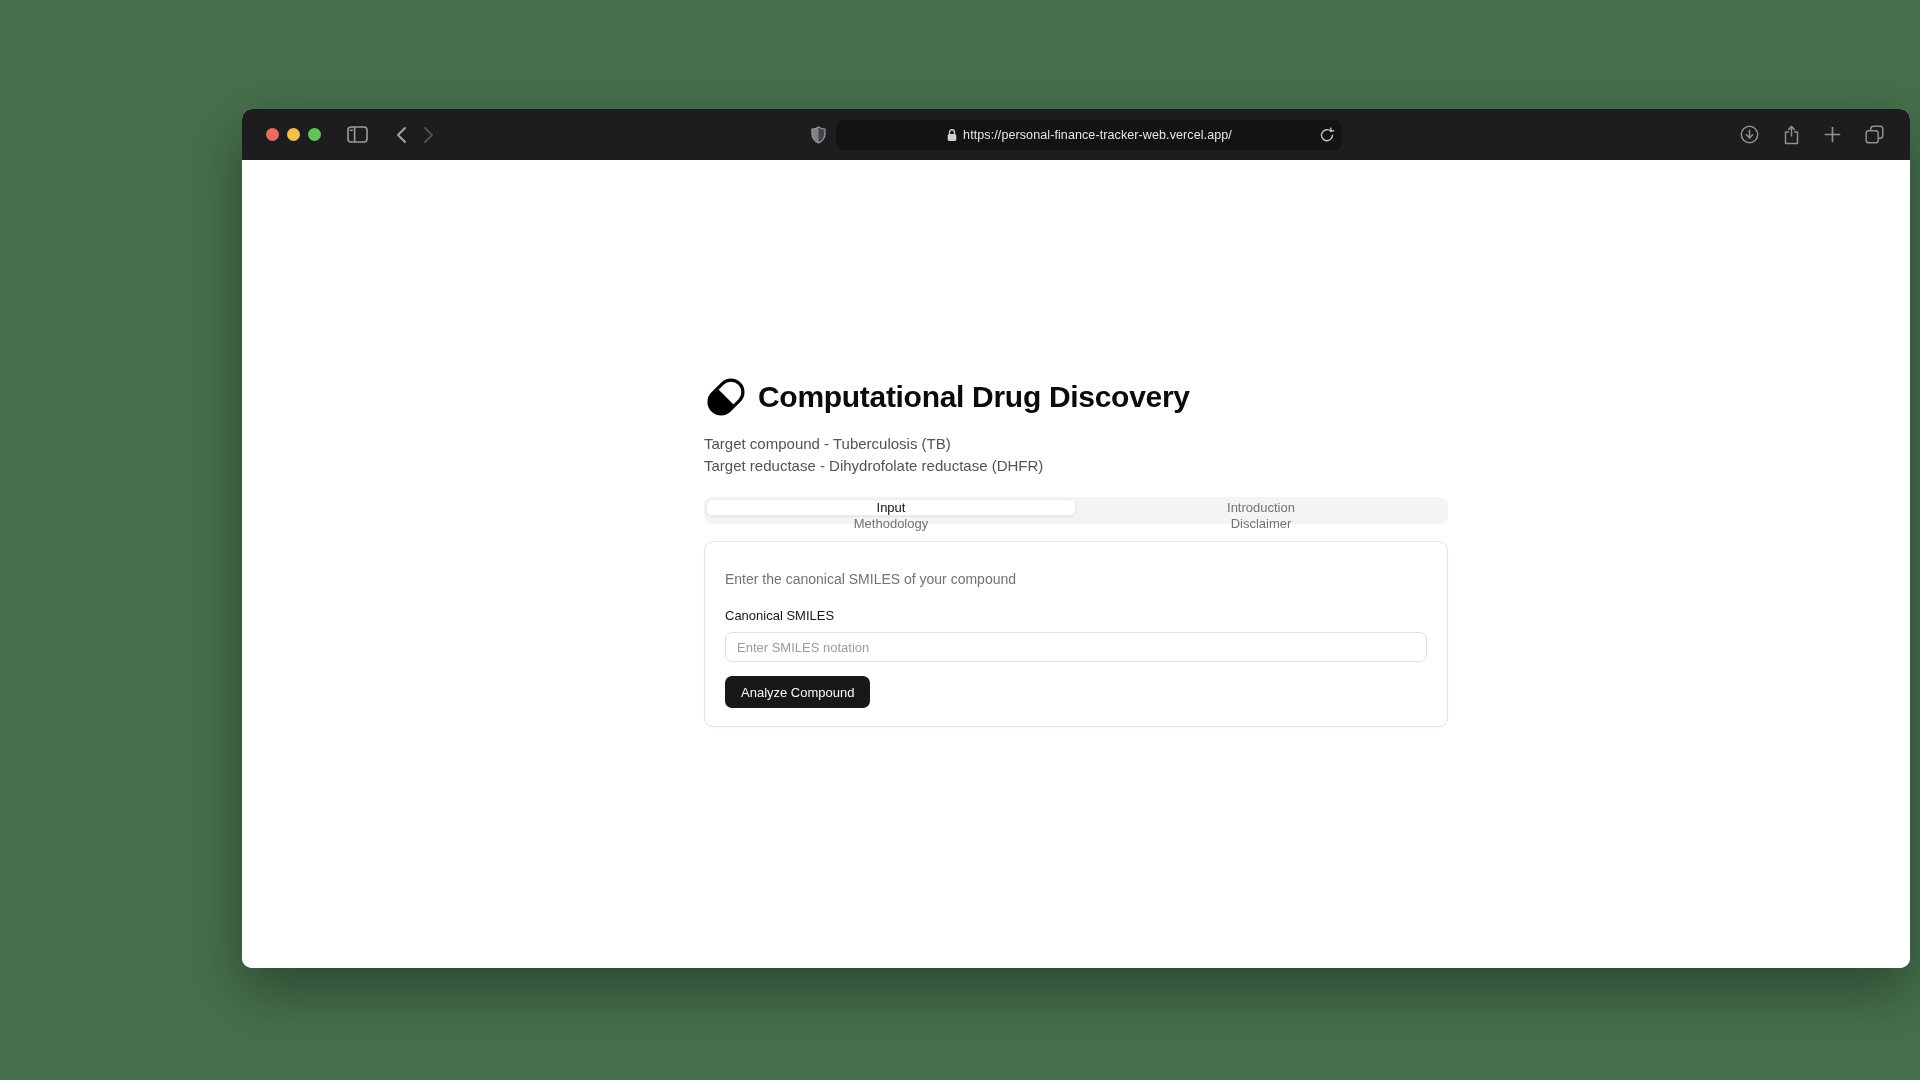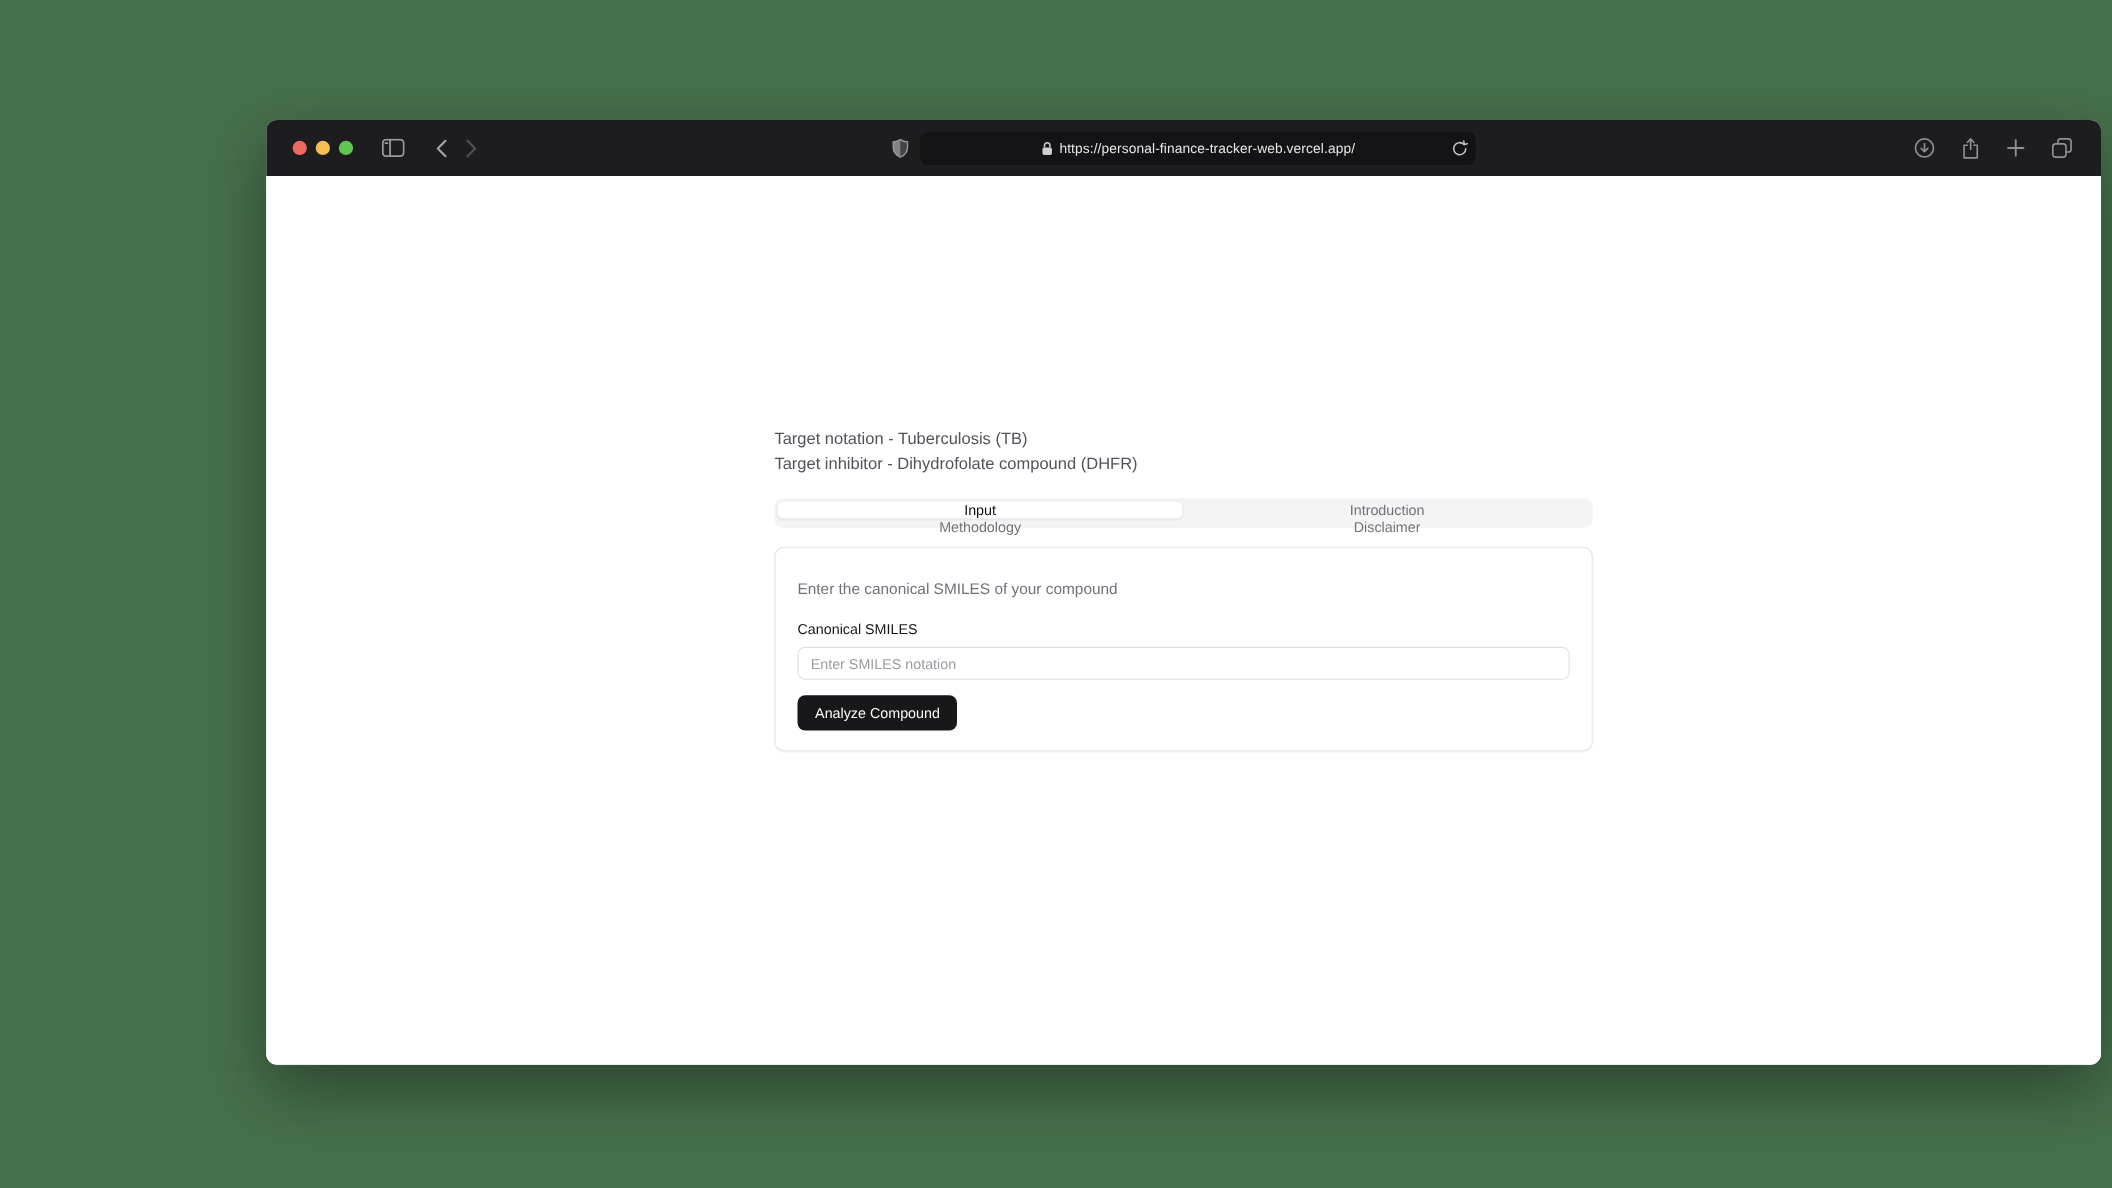--- a/index.html
+++ b/index.html
@@ -188,24 +188,35 @@
             <rect x="1.2" y="5.8" width="12" height="12" rx="2.6" fill="#1d1d1f" stroke="#8f8f94" stroke-width="1.5"></rect>
           </svg>
         </span>
       </button>
     </div>
   </div>
 
   <div class="page-area">
     <div class="content">
 
+      <div class="title-row">
+        <span>
+          <svg width="44" height="44" viewBox="0 0 44 44">
+            <g transform="rotate(45 22 22)">
+              <rect x="10" y="3" width="24" height="38" rx="12" fill="#fff" stroke="#000" stroke-width="3.2"></rect>
+              <path d="M10 22 H34 V29 A12 12 0 0 1 10 29 Z" fill="#000"></path>
+            </g>
+          </svg>
+        </span>
+        <h1 class="page-title">Computational Drug Discovery</h1>
+      </div>
 
       <div class="subtitle">
-        <div>Target notation - Tuberculosis (TB)</div>
-        <div>Target inhibitor - Dihydrofolate compound (DHFR)</div>
+        <div>Target compound - Tuberculosis (TB)</div>
+        <div>Target reductase - Dihydrofolate reductase (DHFR)</div>
       </div>
 
       <div class="tabs">
         <button class="tab active">Input</button>
         <button class="tab">Introduction</button>
         <button class="tab">Methodology</button>
         <button class="tab">Disclaimer</button>
       </div>
 
       <div class="card">

